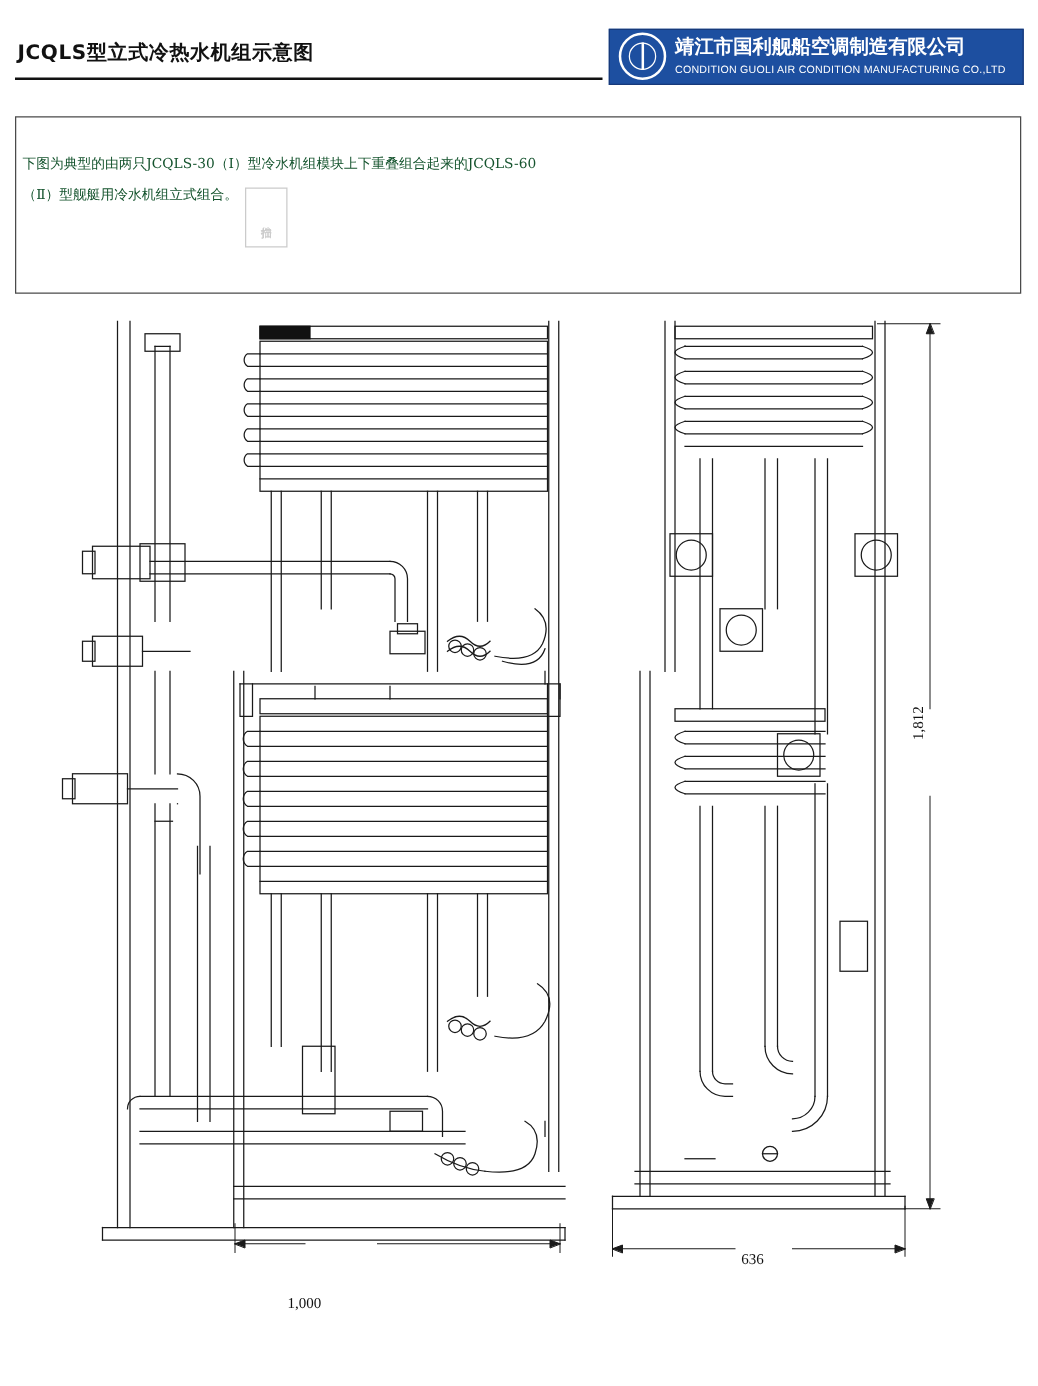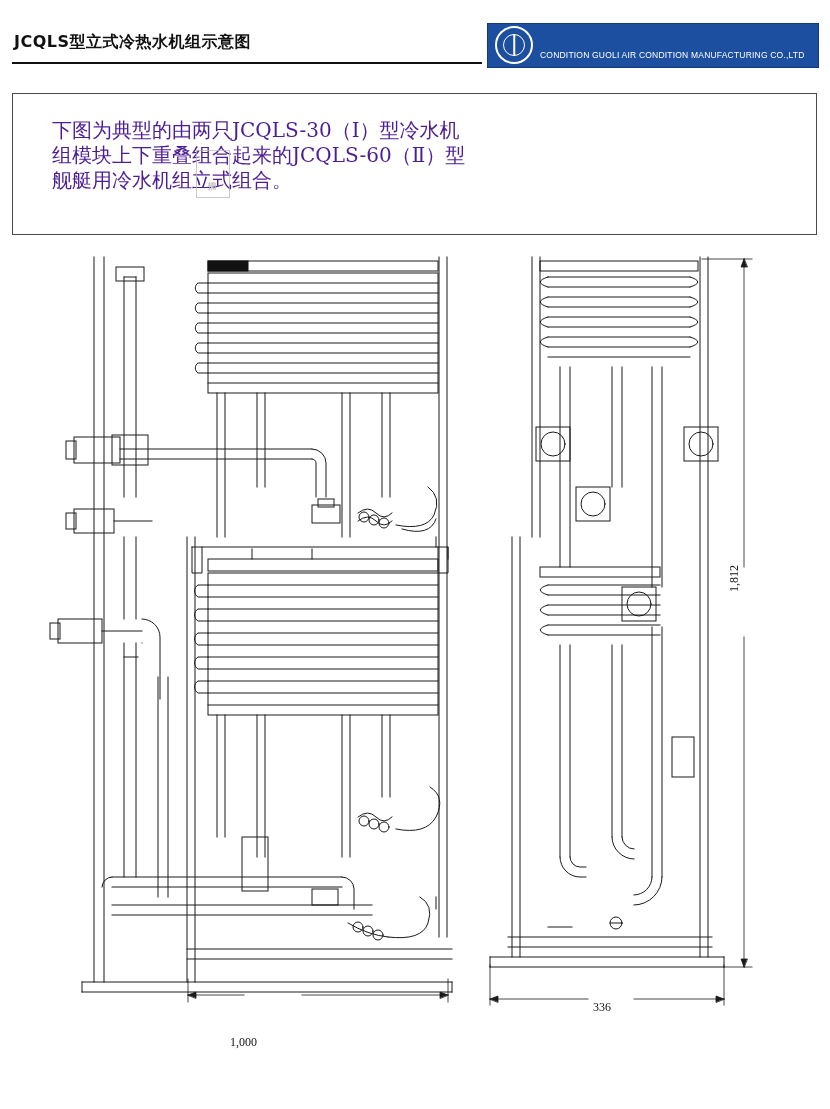--- a/index.html
+++ b/index.html
@@ -117,24 +117,23 @@
     border: 1px solid #4a4a4a;
     box-sizing: border-box;
     background: #ffffff;
   }
   #note-text {
     position: absolute;
     left: 18px;
     top: 118px;
     width: 420px;
     font-family: "DejaVu Serif", serif;
-    font-size: 20px;
+    font-size: 11px;
     line-height: 25px;
-    color: #4c1d95;
-    margin-left: 34px;
+    color: #14532d;
   }
   
   #note-stamp {
     position: absolute;
     left: 196px;
     top: 150px;
     width: 34px;
     height: 48px;
     border: 1px solid #b9b9b9;
     color: #b9b9b9;
@@ -168,20 +167,21 @@
   #dim-height      { left: 727px; top: 592px; transform: rotate(-90deg); transform-origin: left top; }
 </style>
 </head>
 <body>
 
 <div id="header">
   <div id="page-title">JCQLS型立式冷热水机组示意图</div>
   <div id="title-rule"></div>
   <div id="logo-band"></div>
   <div id="logo-mark"></div>
+  <div id="company-cn">靖江市国利舰船空调制造有限公司</div>
   <div id="company-en">CONDITION GUOLI AIR CONDITION MANUFACTURING CO.,LTD</div>
 </div>
 
 <div id="note-box"></div>
 <div id="note-text">下图为典型的由两只JCQLS-30（Ⅰ）型冷水机组模块上下重叠组合起来的JCQLS-60（Ⅱ）型舰艇用冷水机组立式组合。</div>
 <div id="note-stamp">扫描件</div>
 
 <div id="drawing">
 <svg width="805" height="810" viewBox="0 0 805 810" xmlns="http://www.w3.org/2000/svg">
   <g fill="none" stroke="#1a1a1a" stroke-width="1" stroke-linecap="square">
@@ -448,14 +448,14 @@
       <line x1="732" y1="22" x2="732" y2="330"></line>
       <line x1="732" y1="400" x2="732" y2="730"></line>
       <path d="M732 22 l-3 8 h6 z" fill="#1a1a1a"></path>
       <path d="M732 730 l-3 -8 h6 z" fill="#1a1a1a"></path>
     </g>
   </g>
 </svg>
 </div>
 
 <div class="dim-label" id="dim-width-left">1,000</div>
-<div class="dim-label" id="dim-width-right">336</div>
+<div class="dim-label" id="dim-width-right">636</div>
 <div class="dim-label" id="dim-height">1,812</div>
 
 </body></html>

